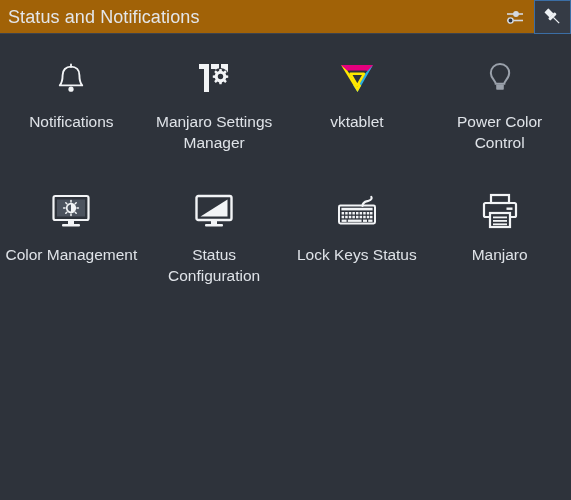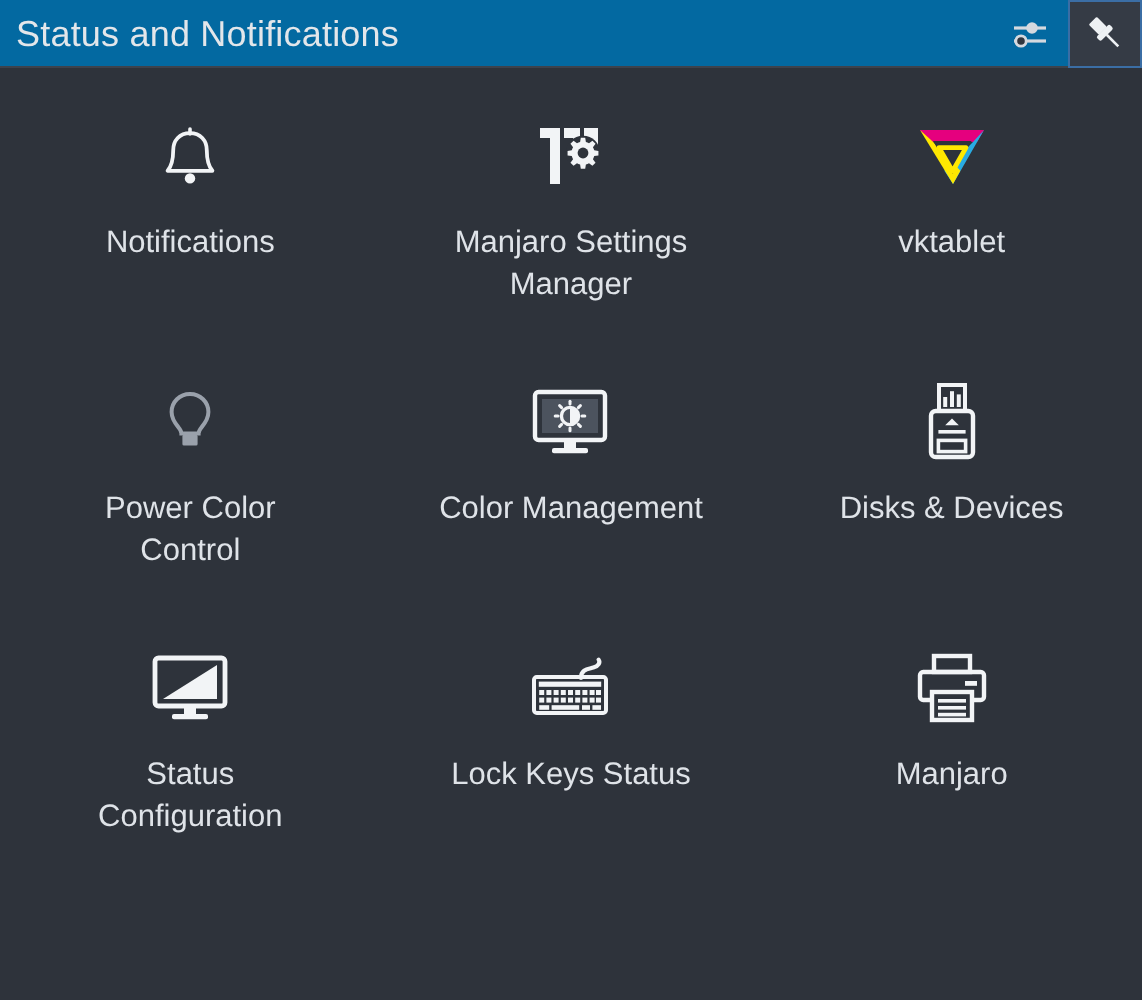--- a/index.html
+++ b/index.html
@@ -20,21 +20,21 @@
     position: relative;
     background: #2e333b;
     display: flex;
     flex-direction: column;
   }
 
   
   .titlebar {
     height: 34px;
     min-height: 34px;
-    background: #0369a1;
+    background: #a16207;
     border-bottom: 1px solid #3d434d;
     display: flex;
     align-items: center;
     padding: 0 0 0 8px;
     box-sizing: border-box;
     position: relative;
   }
   .title-text {
     color: #e3e6ea;
     font-size: 18px;
@@ -67,21 +67,21 @@
 
   
   .grid-wrap {
     flex: 1;
     padding: 14px 0 0 0;
     box-sizing: border-box;
     overflow: hidden;
   }
   .grid {
     display: grid;
-    grid-template-columns: repeat(3, 1fr);
+    grid-template-columns: repeat(4, 1fr);
     grid-auto-rows: 133px;
     align-content: start;
   }
   .cell {
     display: flex;
     flex-direction: column;
     align-items: center;
     padding-top: 6px;
     box-sizing: border-box;
     cursor: pointer;
@@ -212,37 +212,20 @@
                 <line x1="-5.2" y1="5.2" x2="-4.2" y2="4.2"></line>
               </g>
             </g>
             <rect x="18" y="28" width="6" height="4" fill="#f2f4f6"></rect>
             <rect x="12" y="32" width="18" height="2.6" rx="1" fill="#f2f4f6"></rect>
           </svg>
         </span>
         <span class="cell-label">Color Management</span>
       </div>
 
-      <div class="cell">
-        <span class="cell-icon">
-          <svg width="30" height="42" viewBox="0 0 30 42">
-            <rect x="8.5" y="2.5" width="13" height="13" fill="none" stroke="#f2f4f6" stroke-width="2"></rect>
-            <g fill="#f2f4f6">
-              <rect x="10.6" y="8.5" width="2" height="5"></rect>
-              <rect x="14" y="5.6" width="2" height="7.9"></rect>
-              <rect x="17.4" y="7.2" width="2" height="6.3"></rect>
-            </g>
-            <rect x="4.5" y="15.5" width="21" height="23" rx="2.4" fill="none" stroke="#f2f4f6" stroke-width="2.2"></rect>
-            <path d="M15 19.2 l3.4 3.4 h-6.8 z" fill="#f2f4f6"></path>
-            <rect x="8.2" y="25" width="13.6" height="1.8" fill="#f2f4f6"></rect>
-            <rect x="8.2" y="30.2" width="13.6" height="5.6" fill="none" stroke="#f2f4f6" stroke-width="1.8"></rect>
-          </svg>
-        </span>
-        <span class="cell-label">Disks &amp; Devices</span>
-      </div>
 
       <div class="cell">
         <span class="cell-icon">
           <svg width="42" height="38" viewBox="0 0 42 38">
             <rect x="3.5" y="4" width="35" height="24" rx="1.8" fill="none" stroke="#f2f4f6" stroke-width="2.4"></rect>
             <path d="M7.5 24.5 L34.5 24.5 L34.5 7.5 Z" fill="#f2f4f6"></path>
             <rect x="18" y="28" width="6" height="4" fill="#f2f4f6"></rect>
             <rect x="12" y="32" width="18" height="2.6" rx="1" fill="#f2f4f6"></rect>
           </svg>
         </span>

